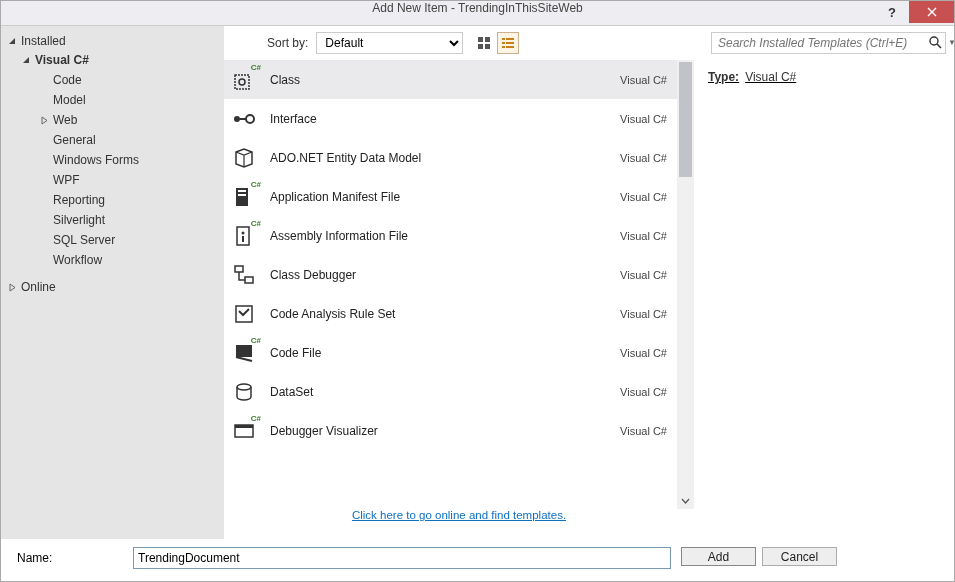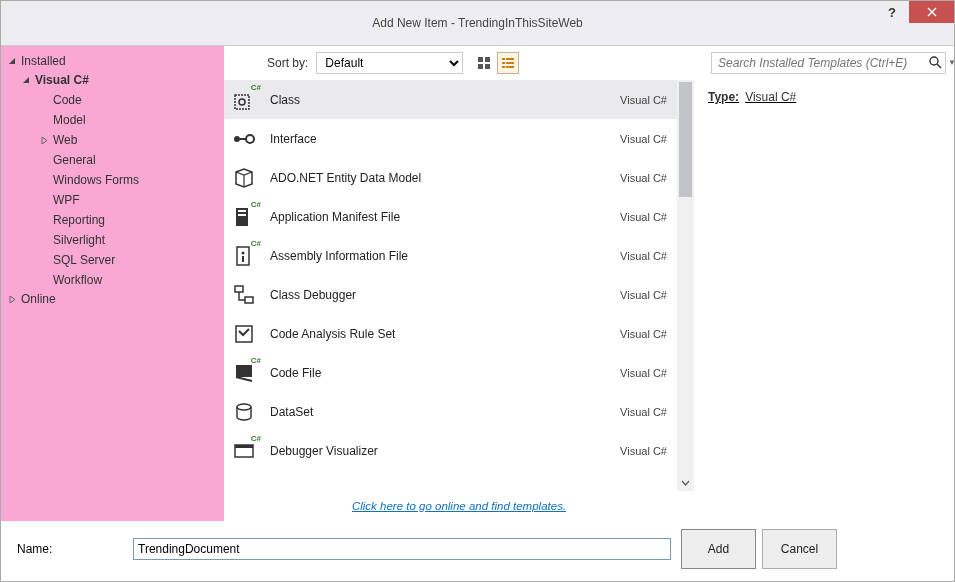--- a/index.html
+++ b/index.html
@@ -1,29 +1,29 @@
 <!DOCTYPE html>
 <html><head>
 <meta charset="utf-8">
 <style>
 * { box-sizing: border-box; margin: 0; padding: 0; font-family: "Segoe UI", Tahoma, sans-serif; font-size: 12px; }
 body { background: #fff; width: 955px; height: 582px; overflow: hidden; border: 1px solid #aaa; display: flex; flex-direction: column; }
 
 
-.titlebar { height: 44px; background: #eeeef2; display: flex; align-items: center; justify-content: center; position: relative; }
+.titlebar { height: 24px; background: #eeeef2; display: flex; align-items: flex-start; justify-content: center; position: relative; }
 .titlebar .title { font-size: 12px; color: #444; }
 .titlebar .controls { position: absolute; right: 0; top: 0; display: flex; height: 22px; }
 .titlebar .controls .btn { width: 34px; height: 22px; display: flex; align-items: center; justify-content: center; color: #333; }
 .titlebar .controls .close { background: #c75050; color: #fff; width: 45px; }
 .titlebar .controls .close svg { width: 10px; height: 10px; }
 .titlebar .help { font-weight: bold; font-size: 13px; }
 
 
 .main { flex: 1 1 auto; display: flex; min-height: 0; border-top: 1px solid #ccc; }
-.sidebar { width: 223px; background: #f9a8d4; padding: 6px 0; border-right: 0; }
+.sidebar { width: 223px; background: #e5e5e5; padding: 6px 0; border-right: 0; }
 .rightcols { flex: 1; display: flex; flex-direction: column; min-width: 0; }
 
 .toolbar { height: 34px; display: flex; align-items: center; padding: 4px 8px; gap: 8px; }
 .toolbar .sortlabel { color: #333; margin-left: 35px; }
 .toolbar select.sortsel { width: 147px; height: 22px; border: 1px solid #ccc; background: #fff; padding: 0 4px; }
 .toolbar .viewbtns { display: flex; gap: 2px; margin-left: 2px; }
 .toolbar .viewbtn { width: 22px; height: 22px; border: 1px solid transparent; display: flex; align-items: center; justify-content: center; }
 .toolbar .viewbtn.active { border: 1px solid #c9b18c; background: #fdf4e3; }
 .toolbar .spacer { flex: 1; }
 .toolbar .search { position: relative; width: 235px; }
@@ -38,47 +38,47 @@
 .itemlist .scrolltrack .arrow { position: absolute; left: 0; width: 17px; height: 17px; display:flex; align-items:center; justify-content:center; color:#606060; }
 .itemlist .scrolltrack .arrow.down { bottom: 0; }
 
 .itemrow { display: flex; align-items: center; height: 39px; padding: 0 8px 0 6px; margin-right: 17px; }
 .itemrow.selected { background: #eaeaec; }
 .itemrow .icn { width: 28px; height: 28px; margin-right: 12px; display: flex; align-items: center; justify-content: center; position: relative; }
 .itemrow .icn .badge { position: absolute; top: -3px; right: -3px; font-size: 8px; color: #3a7c2a; font-weight: bold; }
 .itemrow .name { flex: 1; color: #222; }
 .itemrow .lang { color: #444; font-size: 11px; padding-right: 2px;}
 
-.linkbar { height: 30px; display: flex; align-items: center; justify-content: center; font-style: italic; }
+.linkbar { height: 30px; display: flex; justify-content: center; }
 .linkbar a { color: #0e70c0; text-decoration: underline; font-size: 11.5px; }
 
 .details { flex: 1; padding: 10px 14px; }
 .details .row { display: flex; gap: 6px; margin-bottom: 16px; text-decoration: underline; }
 .details .lbl { font-weight: bold; color: #333; }
 .details .val { color: #333; }
 .details .desc { color: #444; }
 
 
 .tree { padding: 0 0 0 6px; }
 .tree .hdr { display: flex; align-items: center; gap: 4px; color: #333; padding: 2px 0; }
 .tree .hdr .tw { width: 10px; height: 10px; display:flex; align-items:center; justify-content:center; }
 .tree .nodeblock { padding: 2px 0; }
 .tree .node { display: flex; align-items: center; padding: 1px 4px 1px 0; color: #333; line-height: 18px;}
 .tree .node.active { font-weight: bold; }
 .tree .children { padding-left: 32px; }
 .tree .node .tw { width: 10px; height: 10px; margin-right: 4px; display:flex; align-items:center; justify-content:center; }
-.tree .sec { }
+.tree .sec { margin-top: 8px; }
 
 
 .bottom { padding: 8px 12px 12px 12px; display: flex; flex-direction: row; gap: 10px; }
 .name-row { display: flex; align-items: center; gap: 10px; }
 .name-row .lbl { width: 110px; padding-left: 4px;}
 .name-row input { flex: 0 0 538px; height: 22px; border: 1px solid #7a99b5; padding: 2px 4px; }
 .btn-row { display: flex; justify-content: flex-end; gap: 6px; }
-.btn-row button { width: 75px; height: 40px; border: 1px solid #acacac; background: #eeeeee; color: #222; }
+.btn-row button { width: 75px; height: 19px; border: 1px solid #acacac; background: #eeeeee; color: #222; }
 .btn-row button:first-child { border: 1px solid #888; }
 
 svg { display: block; }
 </style>
 </head>
 <body>
 
 <div class="titlebar">
   <span class="title">Add New Item - TrendingInThisSiteWeb</span>
   <div class="controls">

